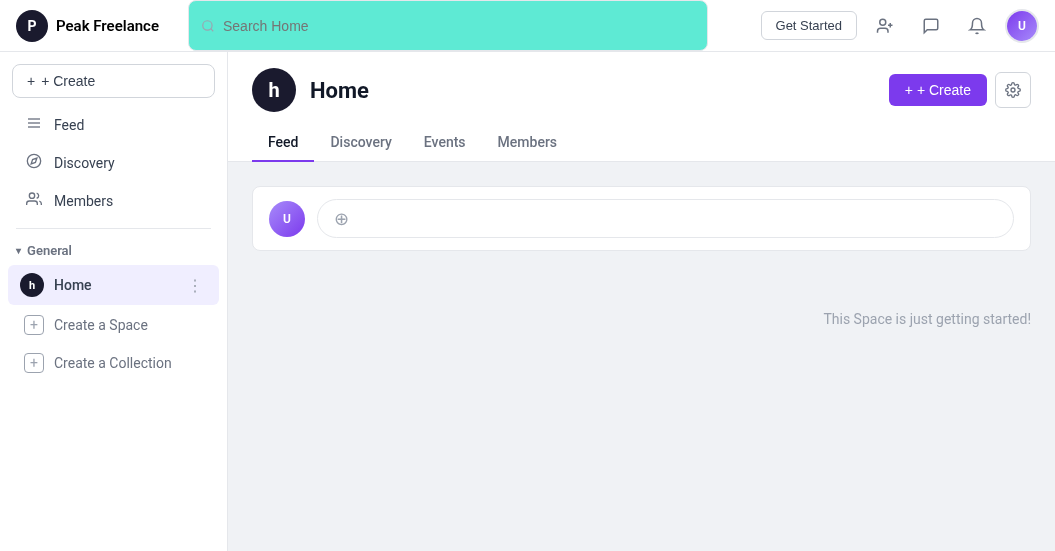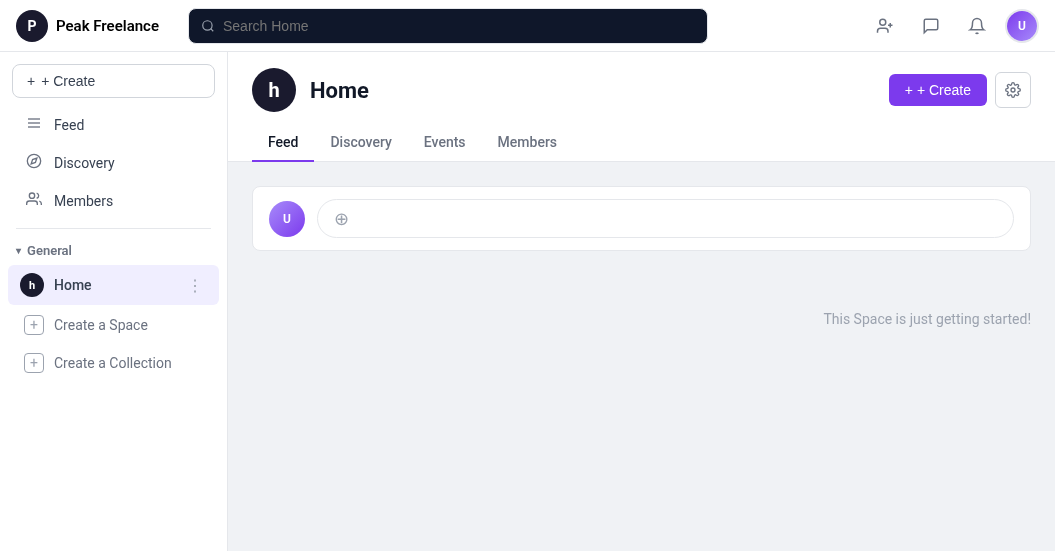--- a/index.html
+++ b/index.html
@@ -38,25 +38,25 @@
     .logo-text {
       font-weight: 600;
       font-size: 15px;
       color: #000000;
     }
     .search-bar {
       flex: 1;
       max-width: 520px;
       display: flex;
       align-items: center;
-      background: #0f172a;
+      background: #5eead4;
       border: 1px solid #e5e7eb;
       border-radius: 8px;
       padding: 0 12px;
-      height: 36px;
+      height: 51px;
       gap: 8px;
     }
     .search-bar input {
       border: none;
       background: transparent;
       outline: none;
       font-size: 14px;
       color: #6b7280;
       width: 100%;
     }
@@ -387,20 +387,21 @@
 
   <div class="search-bar">
     <svg class="search-icon-svg" width="14" height="14" viewBox="0 0 24 24" fill="none" stroke="currentColor" stroke-width="2">
         <circle cx="11" cy="11" r="8"></circle>
         <path d="m21 21-4.35-4.35"></path>
       </svg>
     <input type="text" placeholder="Search Home" style="">
   </div>
 
   <div class="nav-right">
+    <button class="get-started-btn">Get Started</button>
     <button class="nav-icon-btn">
       <svg width="18" height="18" viewBox="0 0 24 24" fill="none" stroke="currentColor" stroke-width="2">
           <path d="M16 21v-2a4 4 0 0 0-4-4H6a4 4 0 0 0-4 4v2"></path>
           <circle cx="9" cy="7" r="4"></circle>
           <line x1="19" y1="8" x2="19" y2="14"></line>
           <line x1="22" y1="11" x2="16" y2="11"></line>
         </svg>
     </button>
     <button class="nav-icon-btn">
       <svg width="18" height="18" viewBox="0 0 24 24" fill="none" stroke="currentColor" stroke-width="2">

